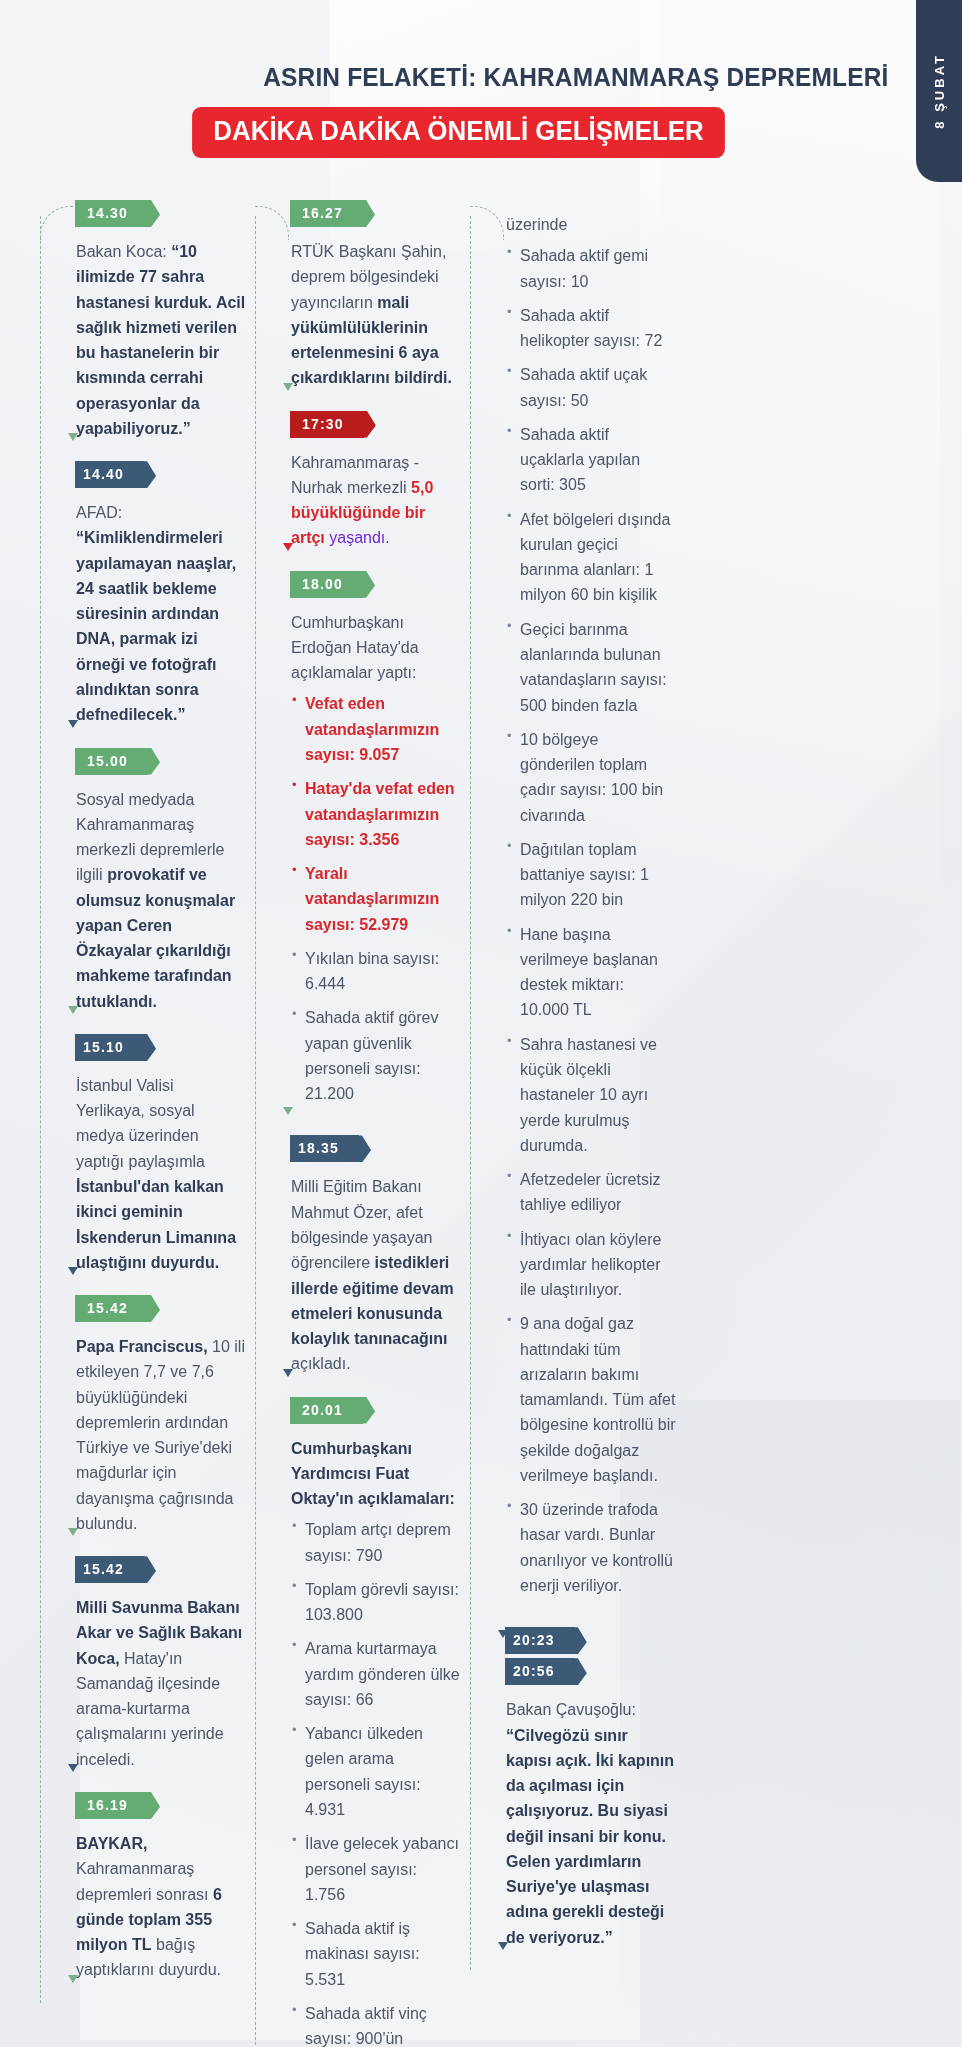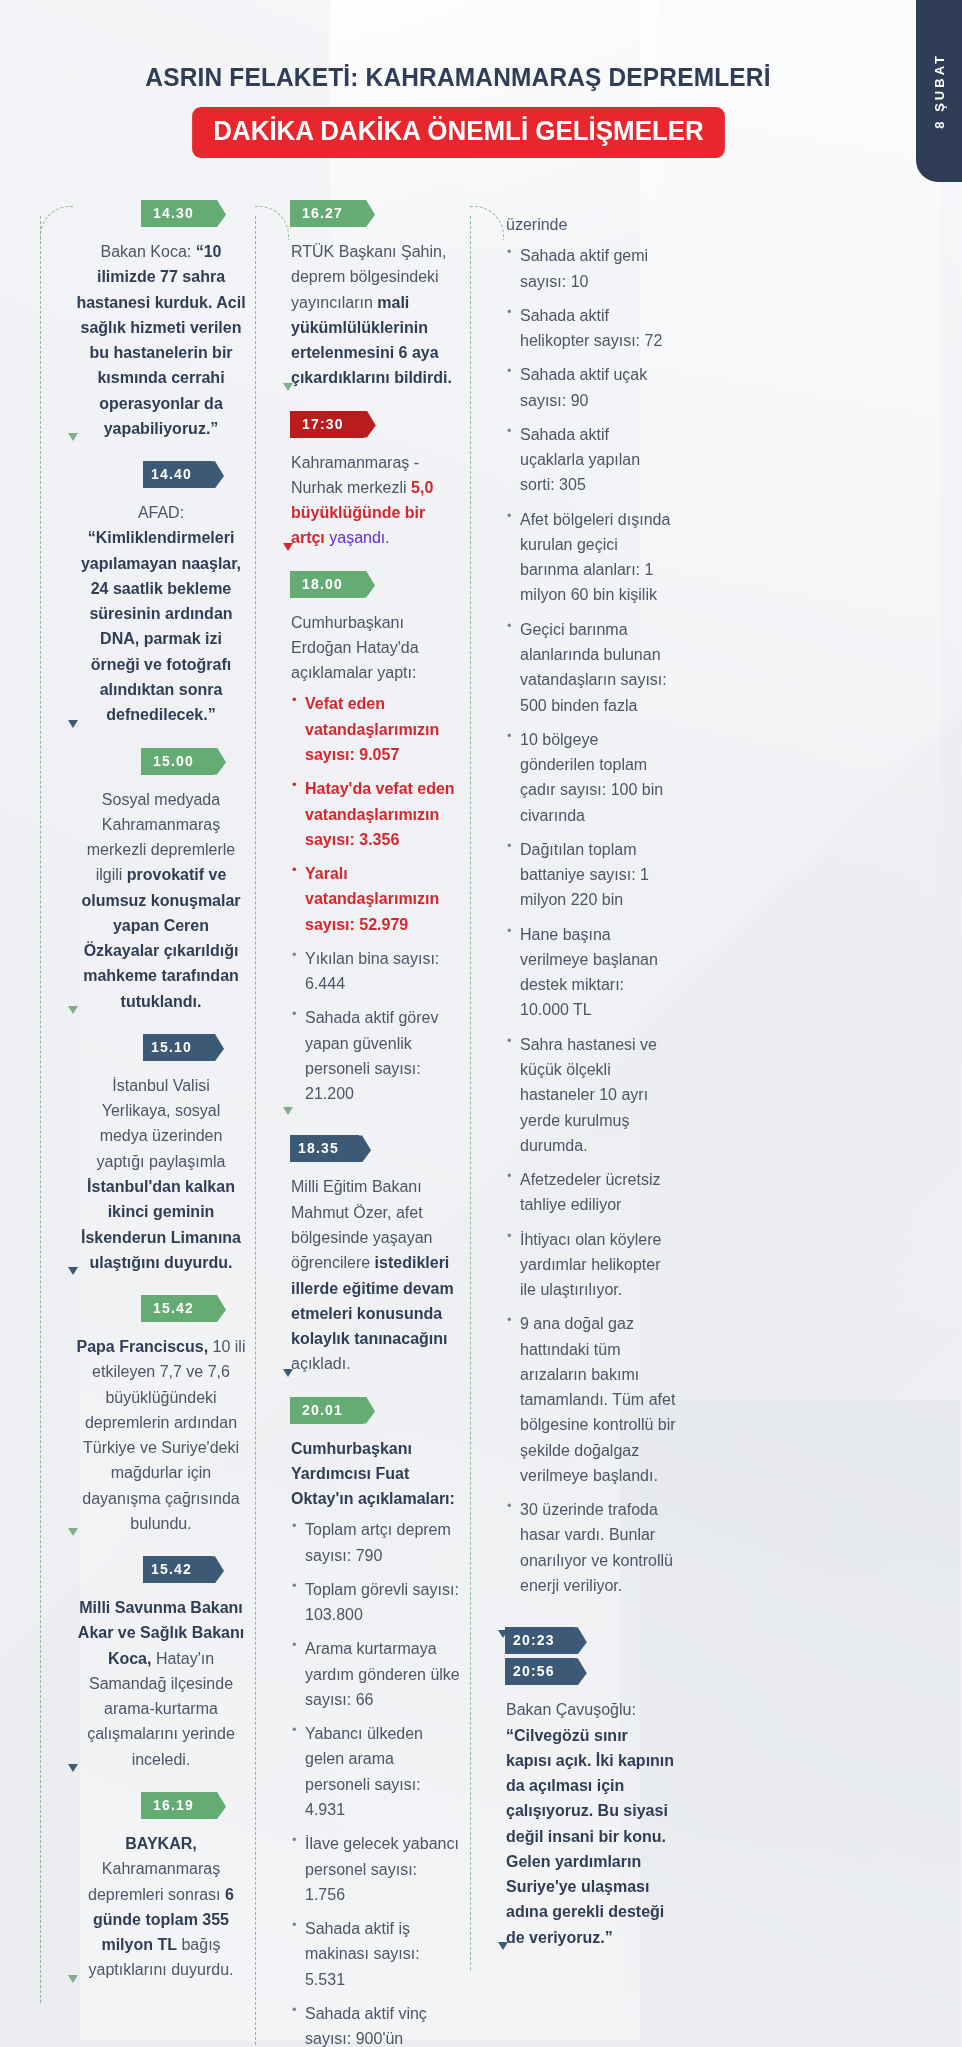--- a/index.html
+++ b/index.html
@@ -24,37 +24,37 @@
     background:#2f3d56; border-radius:0 0 0 22px;
     display:flex; align-items:center; justify-content:center;
   }
   .date-tab span{
     color:#fff; font-size:13px; font-weight:700; letter-spacing:3px;
     writing-mode:vertical-rl; transform:rotate(180deg);
     font-family:"Liberation Sans", sans-serif;
   }
 
   
-  header{position:absolute;top:62px;left:0;width:916px;text-align:center;}
+  header{position:absolute;top:62px;left:0;width:916px;text-align:right;}
   .hl-title{
     color:#2f3d56; font-size:26px; font-weight:700; letter-spacing:.2px;
     font-family:"Liberation Sans", sans-serif; white-space:nowrap;
     transform:scaleX(.94); transform-origin:center;
   }
   .hl-sub-wrap{margin-top:14px;display:flex;justify-content:center;}
   .hl-sub{
     background:#e8262d; color:#fff; font-size:27px; font-weight:700;
     padding:9px 22px 11px; border-radius:9px; white-space:nowrap;
     transform:scaleX(.96);
   }
 
   
   .cols{position:absolute;top:200px;left:0;width:962px;height:1330px;}
   .col{position:absolute;top:0;width:250px;}
-  .col1{left:30px;text-align:center;} .col2{left:245px;} .col3{left:460px;}
+  .col1{left:30px;} .col2{left:245px;} .col3{left:460px;}
 
   
   .rail{position:absolute;top:0;width:44px;height:100%;}
   .rail .dash{
     position:absolute;left:10px;top:16px;bottom:0;width:1px;
     border-left:1px dashed #8fb69a;
   }
   .rail .cap{
     position:absolute;left:10px;top:6px;width:34px;height:34px;
     border:1px dashed #8fb69a;border-bottom:none;border-right:none;
@@ -175,21 +175,21 @@
       <div class="cap2"></div>
         <div class="dash"></div>
     </div>
     <div class="entries" id="c3">
         <div class="entry">
           <div class="body">
             <div>üzerinde</div>
             <ul>
               <li>Sahada aktif gemi sayısı: 10</li>
               <li>Sahada aktif helikopter sayısı: 72</li>
-              <li>Sahada aktif uçak sayısı: 90</li>
+              <li>Sahada aktif uçak sayısı: 50</li>
               <li>Sahada aktif uçaklarla yapılan sorti: 305</li>
               <li>Afet bölgeleri dışında kurulan geçici barınma alanları: 1 milyon 60 bin kişilik</li>
               <li>Geçici barınma alanlarında bulunan vatandaşların sayısı: 500 binden fazla</li>
               <li>10 bölgeye gönderilen toplam çadır sayısı: 100 bin civarında</li>
               <li>Dağıtılan toplam battaniye sayısı: 1 milyon 220 bin</li>
               <li>Hane başına verilmeye başlanan destek miktarı: 10.000 TL</li>
               <li>Sahra hastanesi ve küçük ölçekli hastaneler 10 ayrı yerde kurulmuş durumda.</li>
               <li>Afetzedeler ücretsiz tahliye ediliyor</li>
               <li>İhtiyacı olan köylere yardımlar helikopter ile ulaştırılıyor.</li>
               <li>9 ana doğal gaz hattındaki tüm arızaların bakımı tamamlandı. Tüm afet bölgesine kontrollü bir şekilde doğalgaz verilmeye başlandı.</li>

